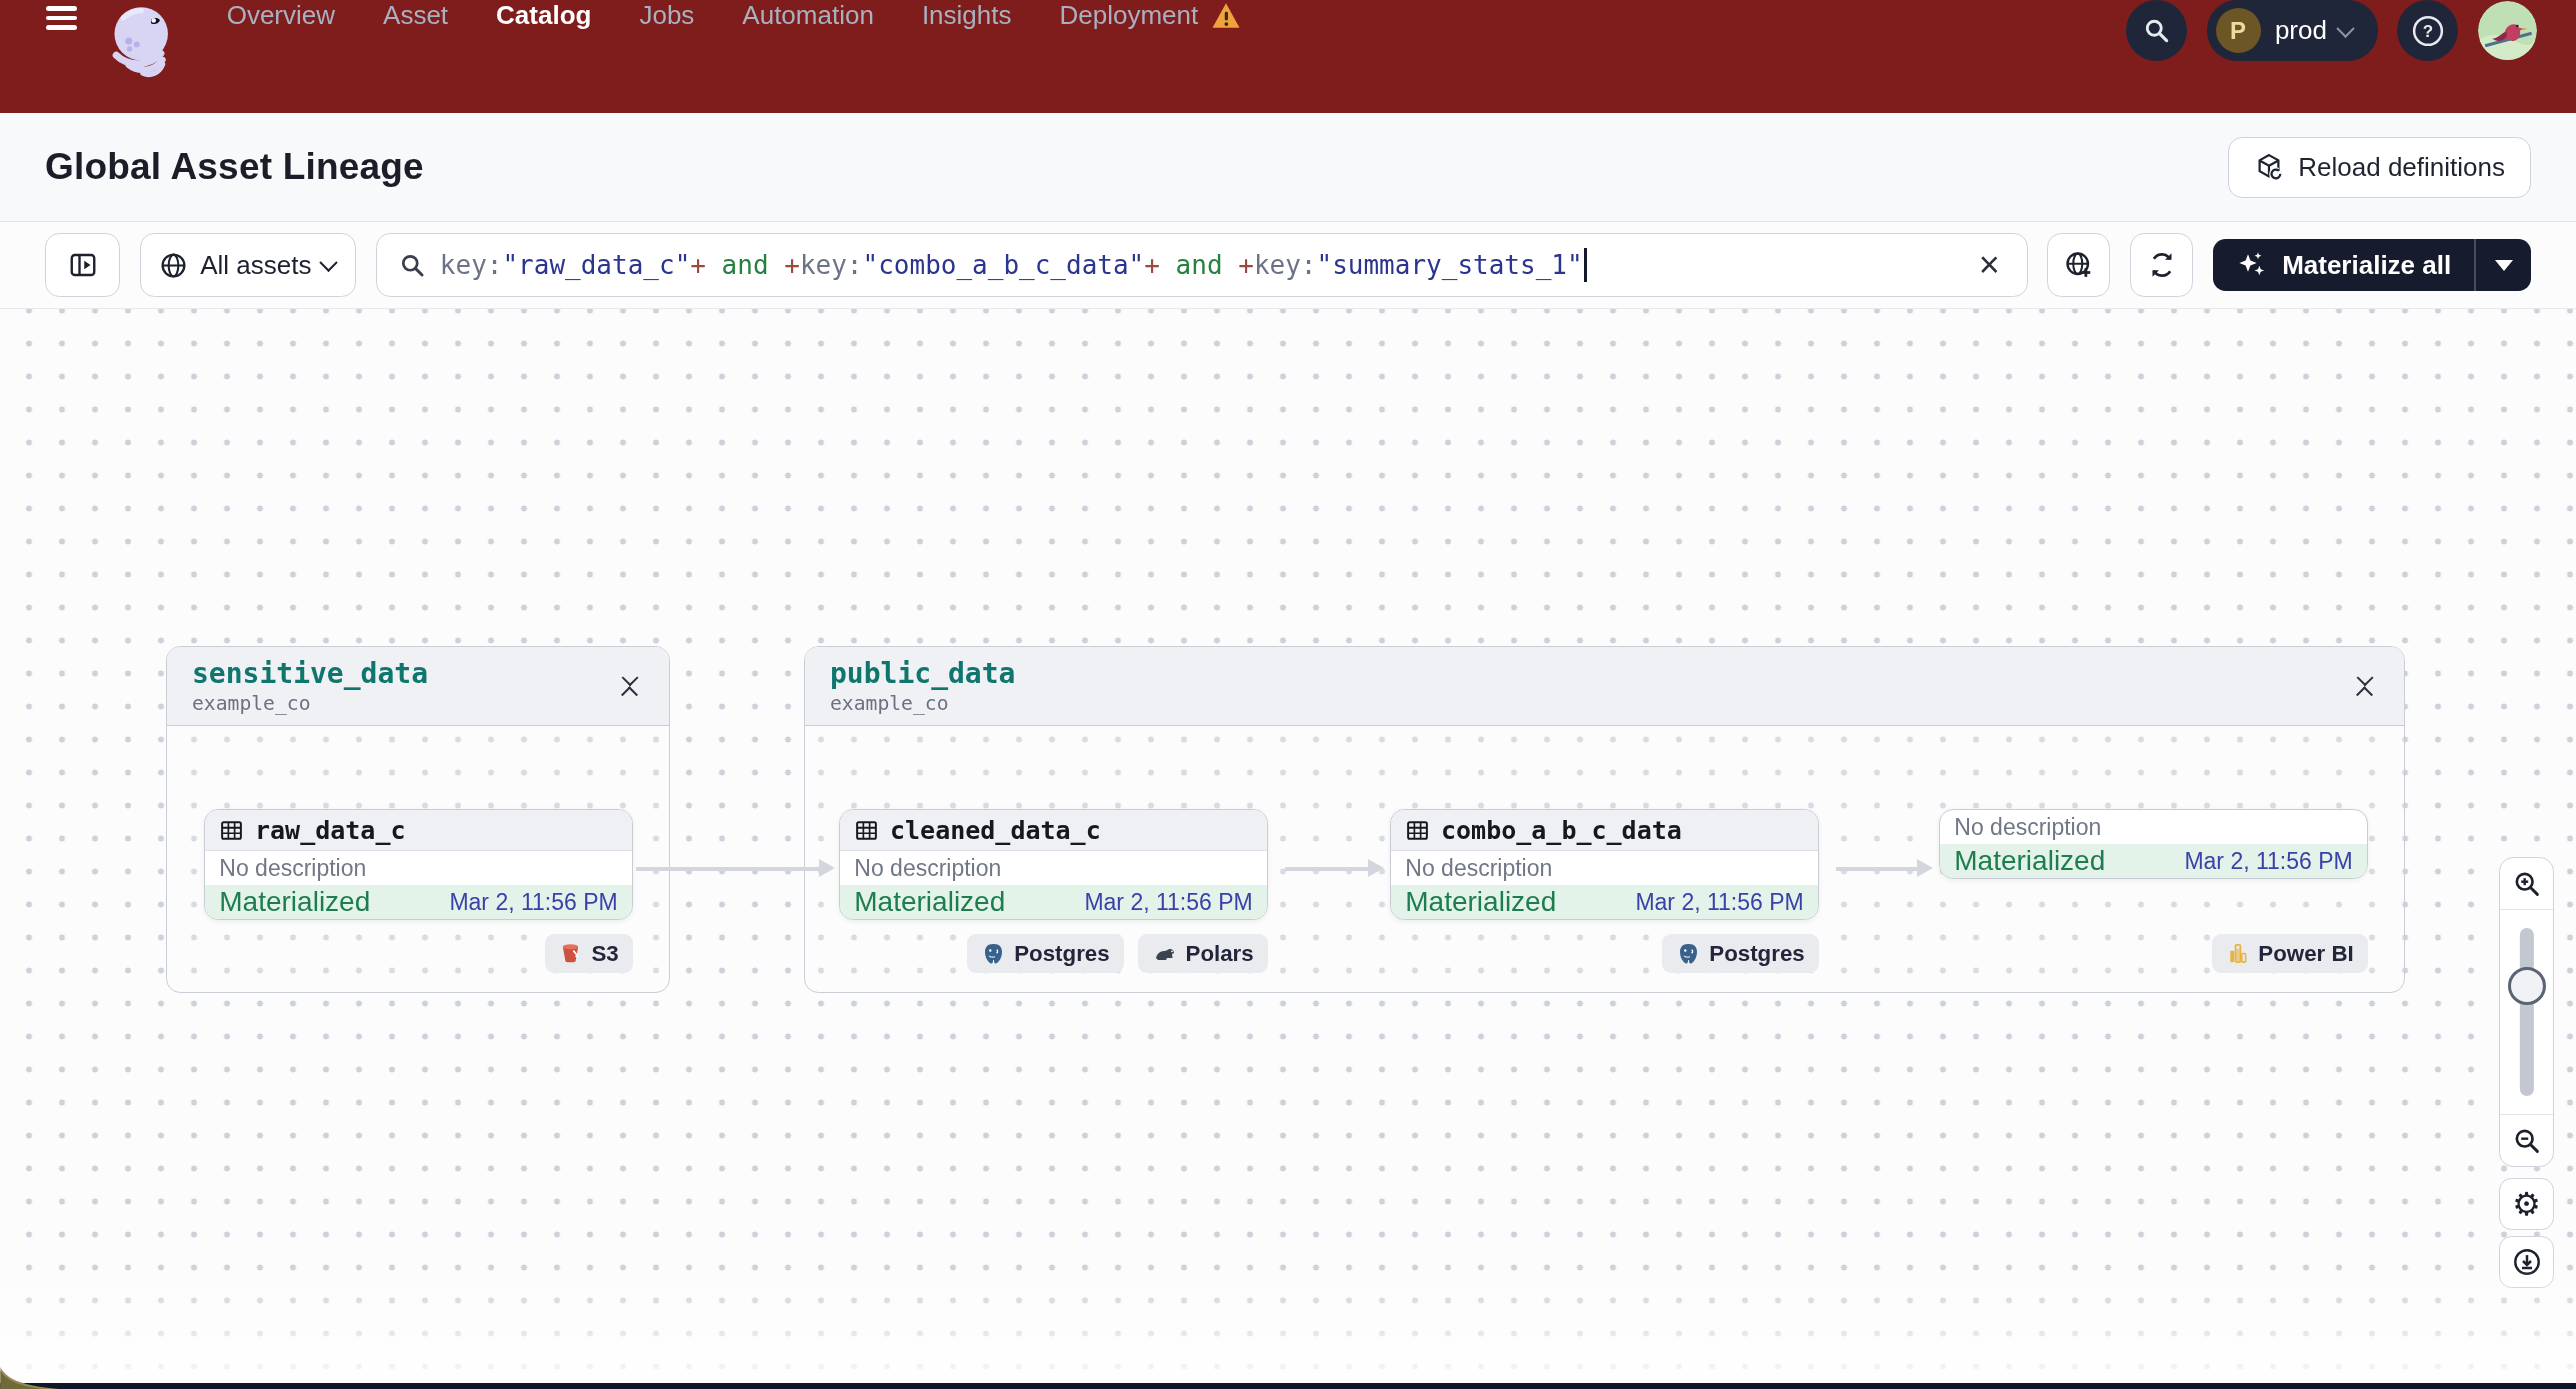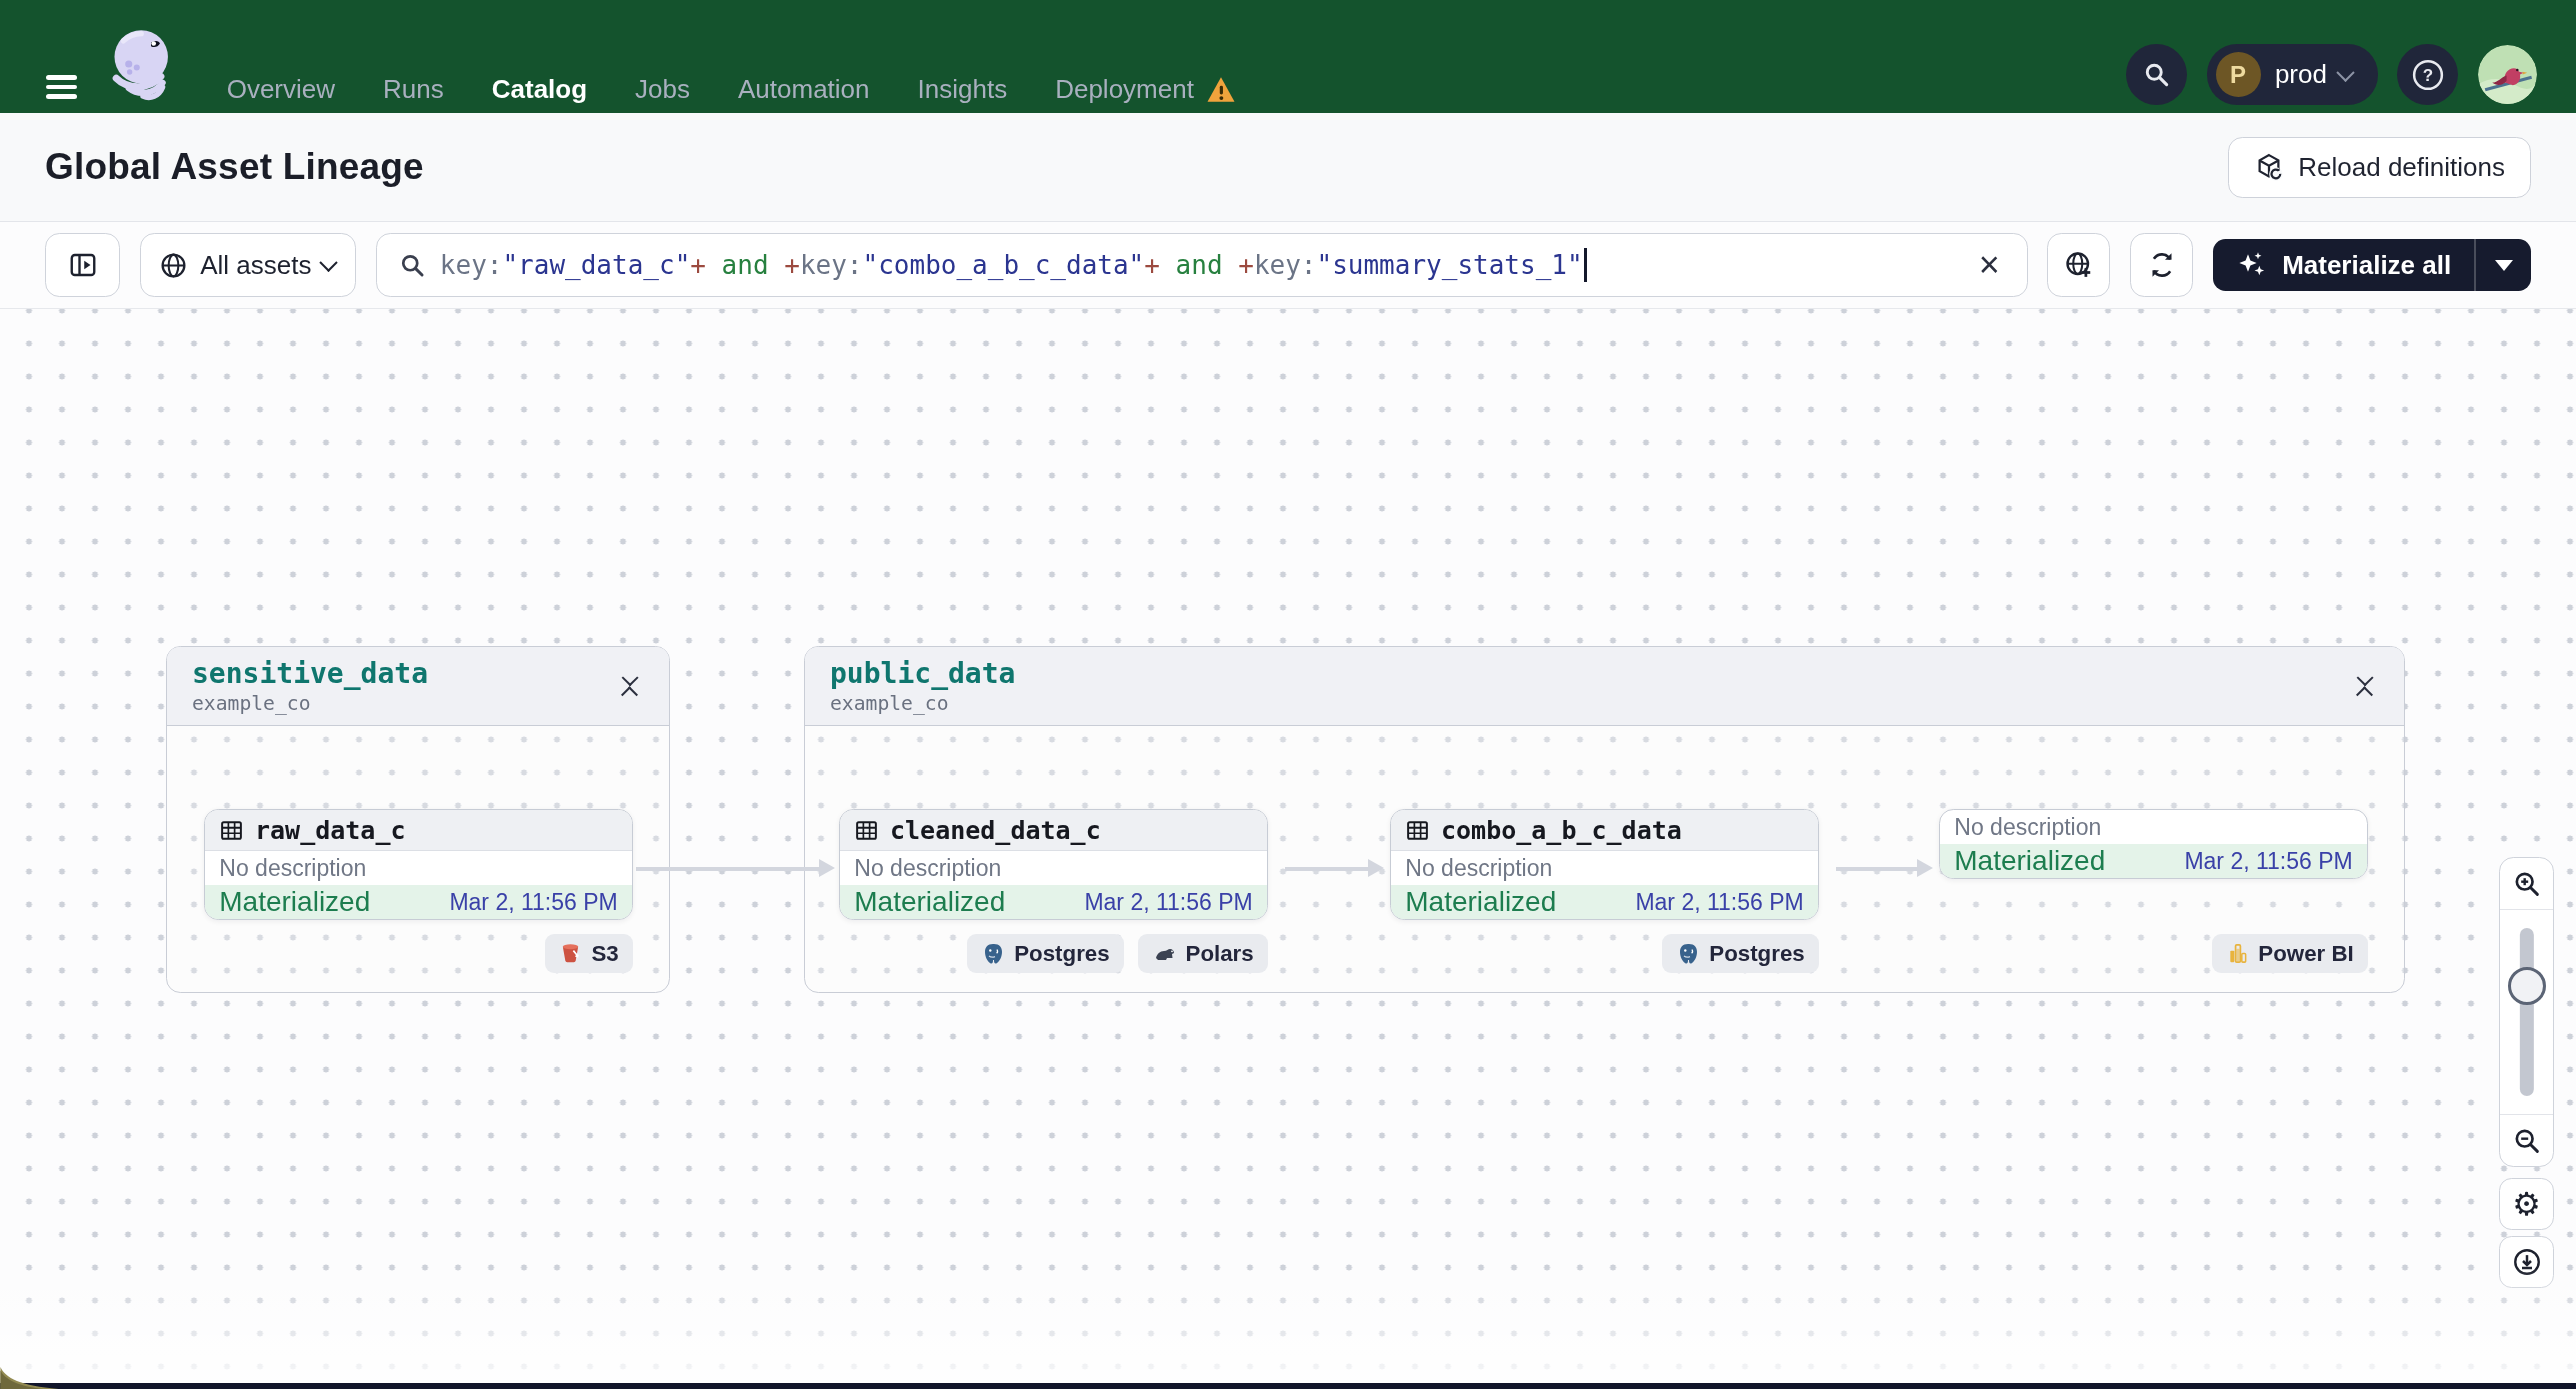--- a/index.html
+++ b/index.html
@@ -1,20 +1,20 @@
 <!DOCTYPE html>
 <html style="font-size:14.3px"><head>
 <meta charset="utf-8">
 <style>
   * { margin:0; padding:0; box-sizing:border-box; }
   html,body { width:2576px; height:1389px; overflow:hidden; font-family:"Liberation Sans", sans-serif; background:#fcfcfd; }
   .mono { font-family:"DejaVu Sans Mono", monospace; }
 
   
-  .topnav { height:113px; background:#14532d; display:flex; align-items:flex-end; padding:0 39px 8px 41px; }
+  .topnav { height:113px; background:#7f1d1d; display:flex; align-items:flex-start; padding:0 39px 8px 41px; }
   .hamburger { width:41px; height:36px; display:flex; flex-direction:column; justify-content:space-between; padding:6.3px 5.4px; cursor:pointer; }
   .hamburger span { display:block; height:4.5px; border-radius:2.7px; background:#ffffff; }
   .logo { width:82px; height:82px; margin-left:19.7px; flex:0 0 auto; }
   .navlinks { display:flex; align-items:center; gap:48px; margin-left:43px; }
   .navlink { font-size:26px; color:#a9b0bf; cursor:pointer; display:flex; align-items:center; gap:12.5px; }
   .navlink.active { color:#ffffff; font-weight:700; }
   .nav-right { margin-left:auto; display:flex; align-items:center; gap:19.7px; }
   .circle-btn { width:61px; height:61px; border-radius:50%; background:#20263a; display:flex; align-items:center; justify-content:center; cursor:pointer; }
   .env-pill { height:61px; border-radius:30px; background:#20263a; display:flex; align-items:center; gap:14.3px; padding:0 23px 0 9px; cursor:pointer; }
   .env-avatar { width:45px; height:45px; border-radius:50%; background:#6d5625; color:#eeda9f; font-size:24px; font-weight:700; display:flex; align-items:center; justify-content:center; }
@@ -102,21 +102,21 @@
       <circle cx="39" cy="50" r="3.4" fill="#b7b1ea"></circle>
       <circle cx="31" cy="55" r="3" fill="#b7b1ea"></circle>
     <path d="M55 22c5-3 9-2 10 1-2 4-7 5-10 3z" fill="#0b0e1d"></path>
     <circle cx="58" cy="23" r="2.6" fill="#ffffff"></circle>
     <path d="M16 62c12 12 36 14 50-2" stroke="#d8d5f4" stroke-width="8" fill="none" stroke-linecap="round"></path>
     <path d="M30 73c10 8 28 8 38-6" stroke="#d8d5f4" stroke-width="7" fill="none" stroke-linecap="round"></path>
     <path d="M46 82c8 4 18 0 22-10" stroke="#d8d5f4" stroke-width="6" fill="none" stroke-linecap="round"></path>
   </svg>
   <div class="navlinks">
     <span class="navlink">Overview</span>
-    <span class="navlink">Runs</span>
+    <span class="navlink">Asset</span>
     <span class="navlink active">Catalog</span>
     <span class="navlink">Jobs</span>
     <span class="navlink">Automation</span>
     <span class="navlink">Insights</span>
     <span class="navlink">
       <span>Deployment</span>
       <svg width="30" height="27" viewBox="0 0 24 22">
         <path d="M12 1 23 21H1Z" fill="#f0a33c"></path>
         <rect x="11" y="8" width="2.6" height="7" rx="1.2" fill="#3a2a05"></rect>
         <circle cx="12.3" cy="18" r="1.6" fill="#3a2a05"></circle>

